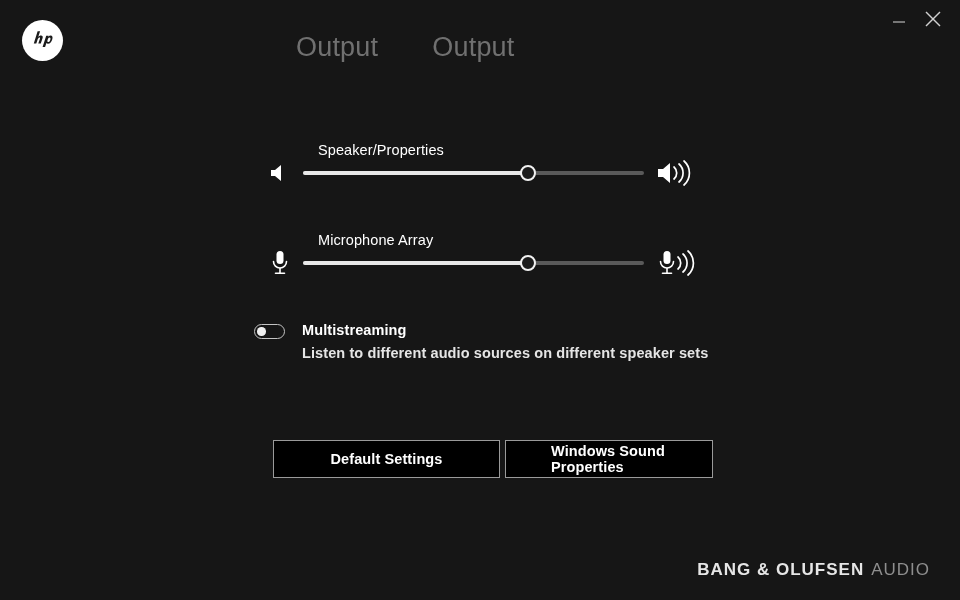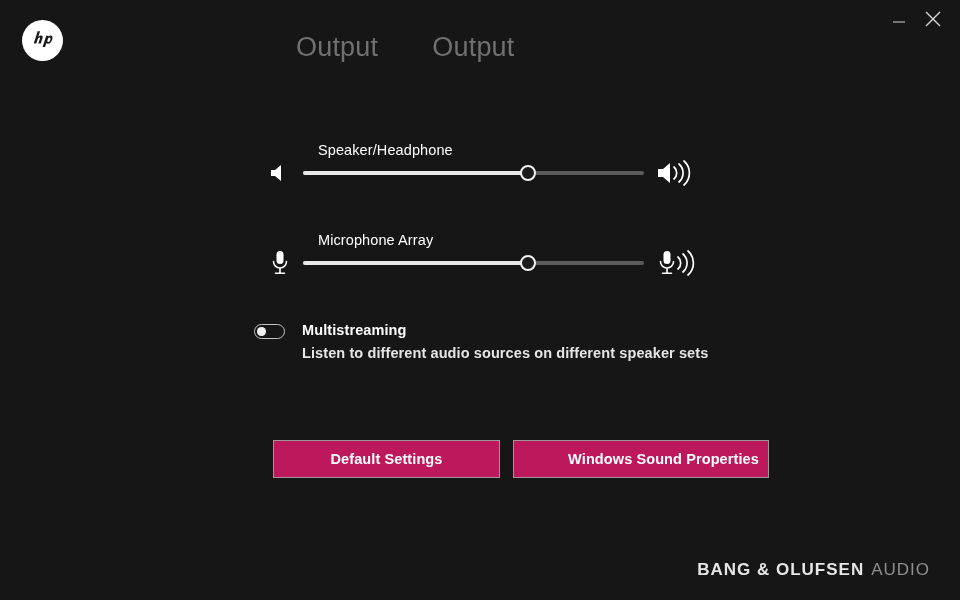--- a/index.html
+++ b/index.html
@@ -160,31 +160,31 @@
 
   
   .buttons {
     position: absolute;
     left: 273px; top: 440px;
     display: flex;
   }
   .btn {
     height: 38px;
     border: 1px solid #9a9a9a;
-    background: #be185d;
+    background: #000000;
     color: #ffffff;
     font-size: 14.5px;
     font-weight: 700;
     letter-spacing: 0.1px;
     display: flex; align-items: center; justify-content: center;
     cursor: pointer;
     font-family: "Liberation Sans", sans-serif;
   }
   .btn-default { width: 227px; }
-  .btn-windows { width: 256px; margin-left: 13px; padding-left: 45px; }
+  .btn-windows { width: 208px; margin-left: 5px; padding-left: 45px; }
 
   
   .branding {
     position: absolute;
     right: 30px; bottom: 20px;
     display: flex; align-items: baseline;
     white-space: nowrap;
   }
   .brand-bo {
     font-size: 17px;
@@ -233,21 +233,21 @@
       <div class="wc-btn">
         <svg width="22" height="22" viewBox="0 0 22 22" aria-hidden="true">
           <line x1="4" y1="4" x2="18" y2="18" stroke="#d0d0d0" stroke-width="1.4"></line>
           <line x1="18" y1="4" x2="4" y2="18" stroke="#d0d0d0" stroke-width="1.4"></line>
         </svg>
       </div>
     </div>
   </div>
 
   <div class="slider-row row-speaker">
-    <div class="slider-label">Speaker/Headphone</div>
+    <div class="slider-label">Speaker/Properties</div>
 
     <div class="icon-left">
       <svg width="24" height="24" viewBox="0 0 24 24" aria-hidden="true">
         <path d="M3 9 H7 L13 4 V20 L7 15 H3 Z" fill="#ffffff"></path>
       </svg>
     </div>
 
     <div class="slider">
       <div class="track"></div>
       <div class="fill" id="fill-speaker" style="width: 225.06px;"></div>

